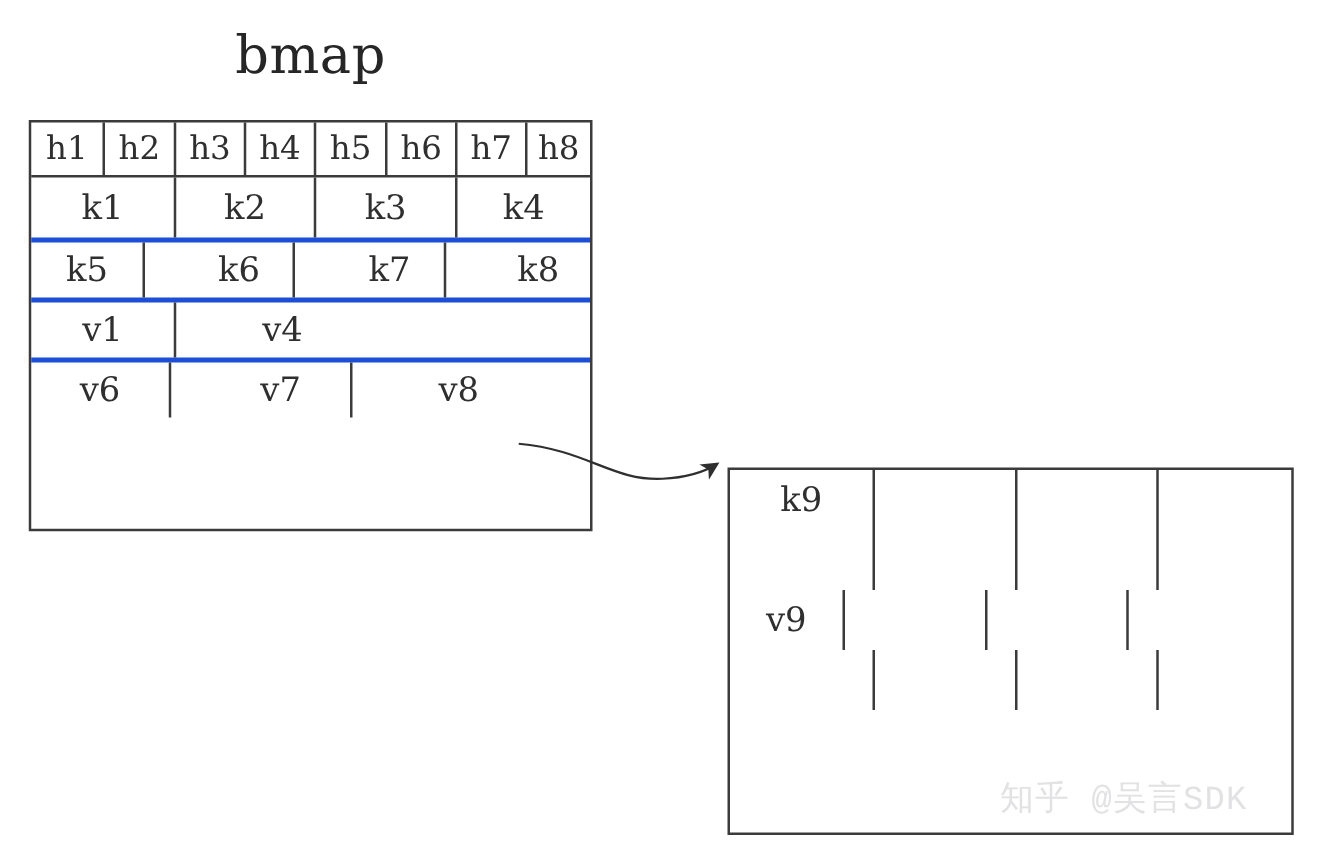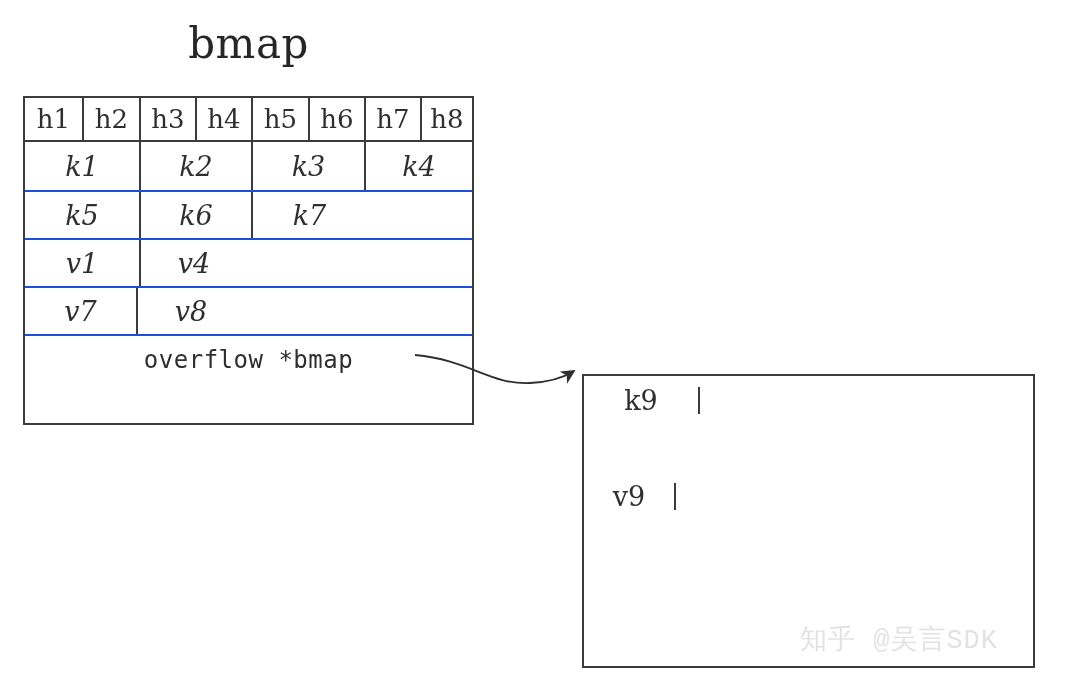--- a/index.html
+++ b/index.html
@@ -83,24 +83,24 @@
   #bmap-table-main .row-h .tcell {
     font-size: 26px;
     line-height: 26px;
   }
   #bmap-table-main .row-kv {
     height: 48px;
   }
   #bmap-table-main .row-kv .tcell {
     font-size: 27px;
     line-height: 27px;
-    font-style: italic;
   }
   #bmap-table-main .row-sep-top {
-    border-top: 2px solid #1d4ed8;
+    border-top: 4px solid #1d4ed8;
+    gap: 32px;
   }
   #bmap-table-main .row-overflow {
     height: 50px;
   }
   #bmap-table-main .row-overflow .tcell {
     font-size: 24px;
     line-height: 24px;
     font-family: "DejaVu Sans Mono", "Liberation Mono", monospace;
     justify-content: center;
     letter-spacing: 0.5px;
@@ -116,21 +116,20 @@
   }
   #bmap-table-overflow .row-h {
     height: 45px;
   }
   #bmap-table-overflow .row-h .tcell {
     font-size: 26px;
     line-height: 26px;
   }
   #bmap-table-overflow .row-kv {
     height: 48px;
-    align-items: center;
   }
   #bmap-table-overflow .row-kv .tcell {
     font-size: 27px;
     line-height: 27px;
   }
   #bmap-table-overflow .row-overflow {
     height: 50px;
   }
 
   
@@ -180,35 +179,34 @@
       <div class="tcell" style="width:116px">k1</div>
       <div class="tcell" style="width:112px">k2</div>
       <div class="tcell" style="width:113px">k3</div>
       <div class="tcell" style="width:106px">k4</div>
     </div>
 
     <div class="trow row-kv row-sep-top">
       <div class="tcell" style="width:116px">k5</div>
       <div class="tcell" style="width:112px">k6</div>
       <div class="tcell" style="width:113px">k7</div>
+      <div class="tcell" style="width:106px">k8</div>
     </div>
 
     <div class="trow row-kv row-sep-top">
       <div class="tcell" style="width:116px">v1</div>
       <div class="tcell" style="width:106px">v4</div>
     </div>
 
     <div class="trow row-kv row-sep-top">
+      <div class="tcell" style="width:112px">v6</div>
       <div class="tcell" style="width:113px">v7</div>
       <div class="tcell" style="width:106px">v8</div>
     </div>
 
-    <div class="trow row-overflow row-sep-top">
-      <div class="tcell" style="width:100%">overflow  *bmap</div>
-    </div>
   </div>
 
   <div class="bmap-table" id="bmap-table-overflow">
 
 
     <div class="trow row-kv">
       <div class="tcell" style="width:116px">k9</div>
       <div class="tcell" style="width:114px"></div>
       <div class="tcell" style="width:113px"></div>
       <div class="tcell" style="width:106px"></div>

